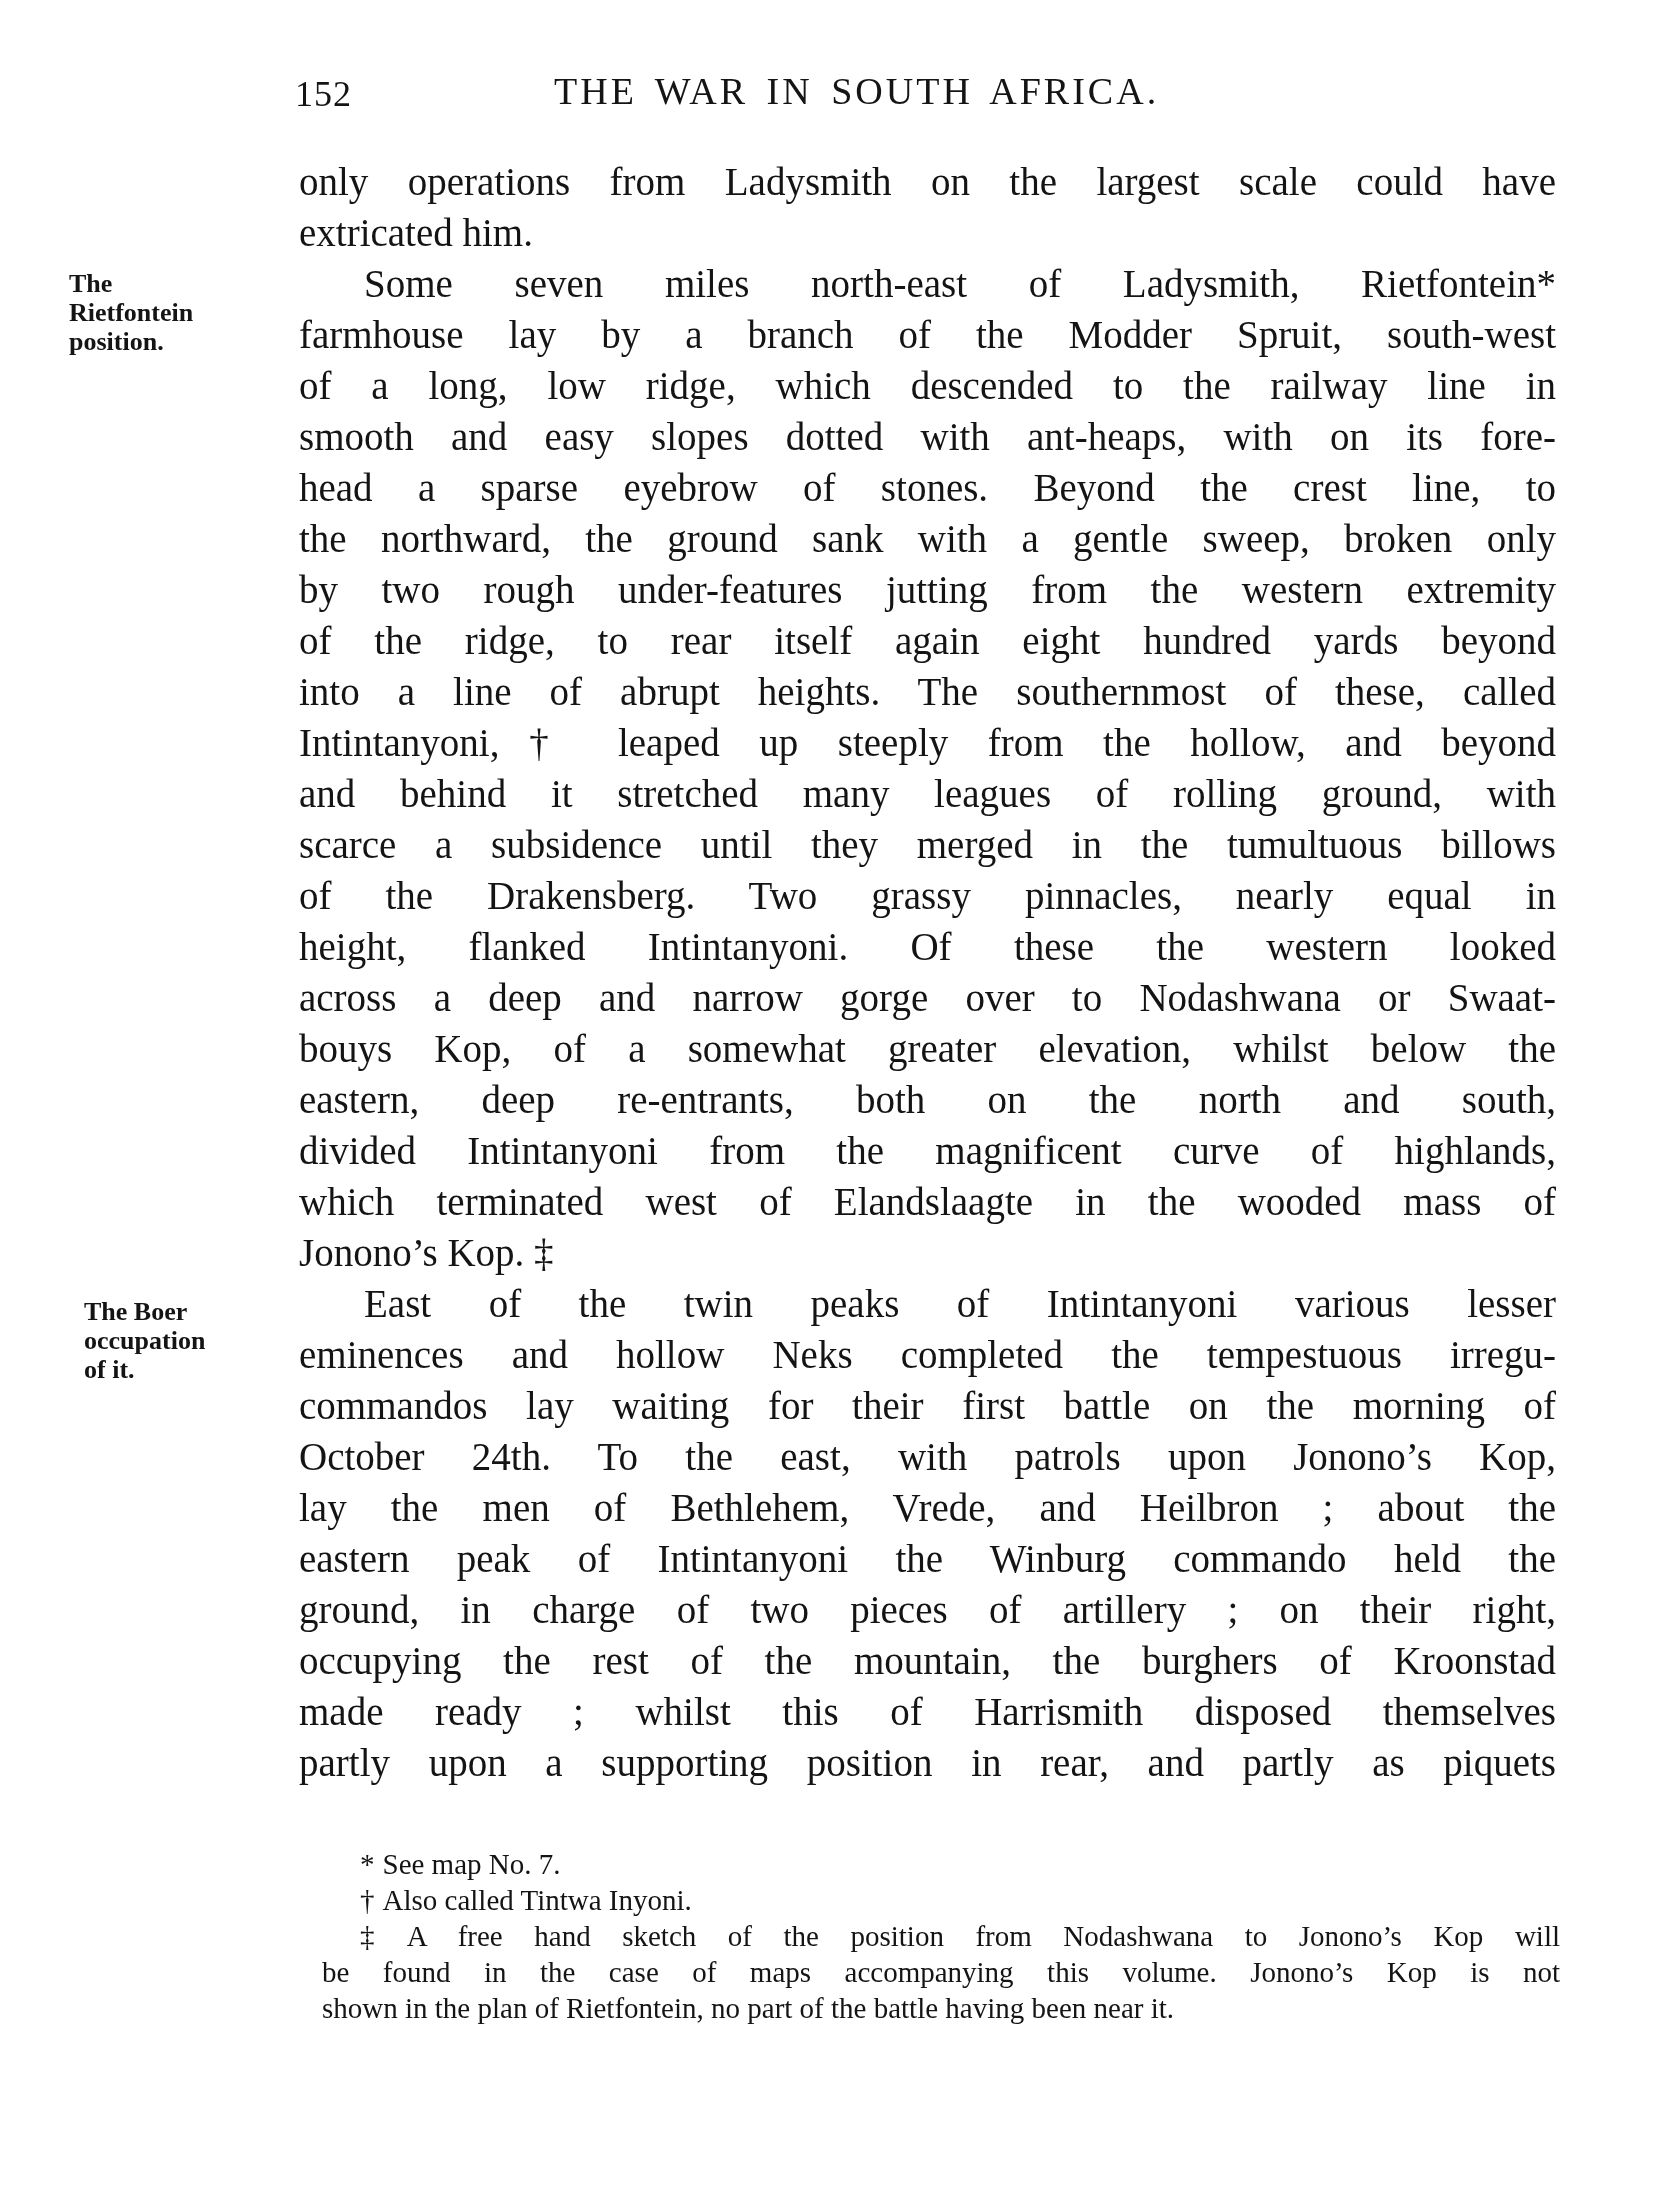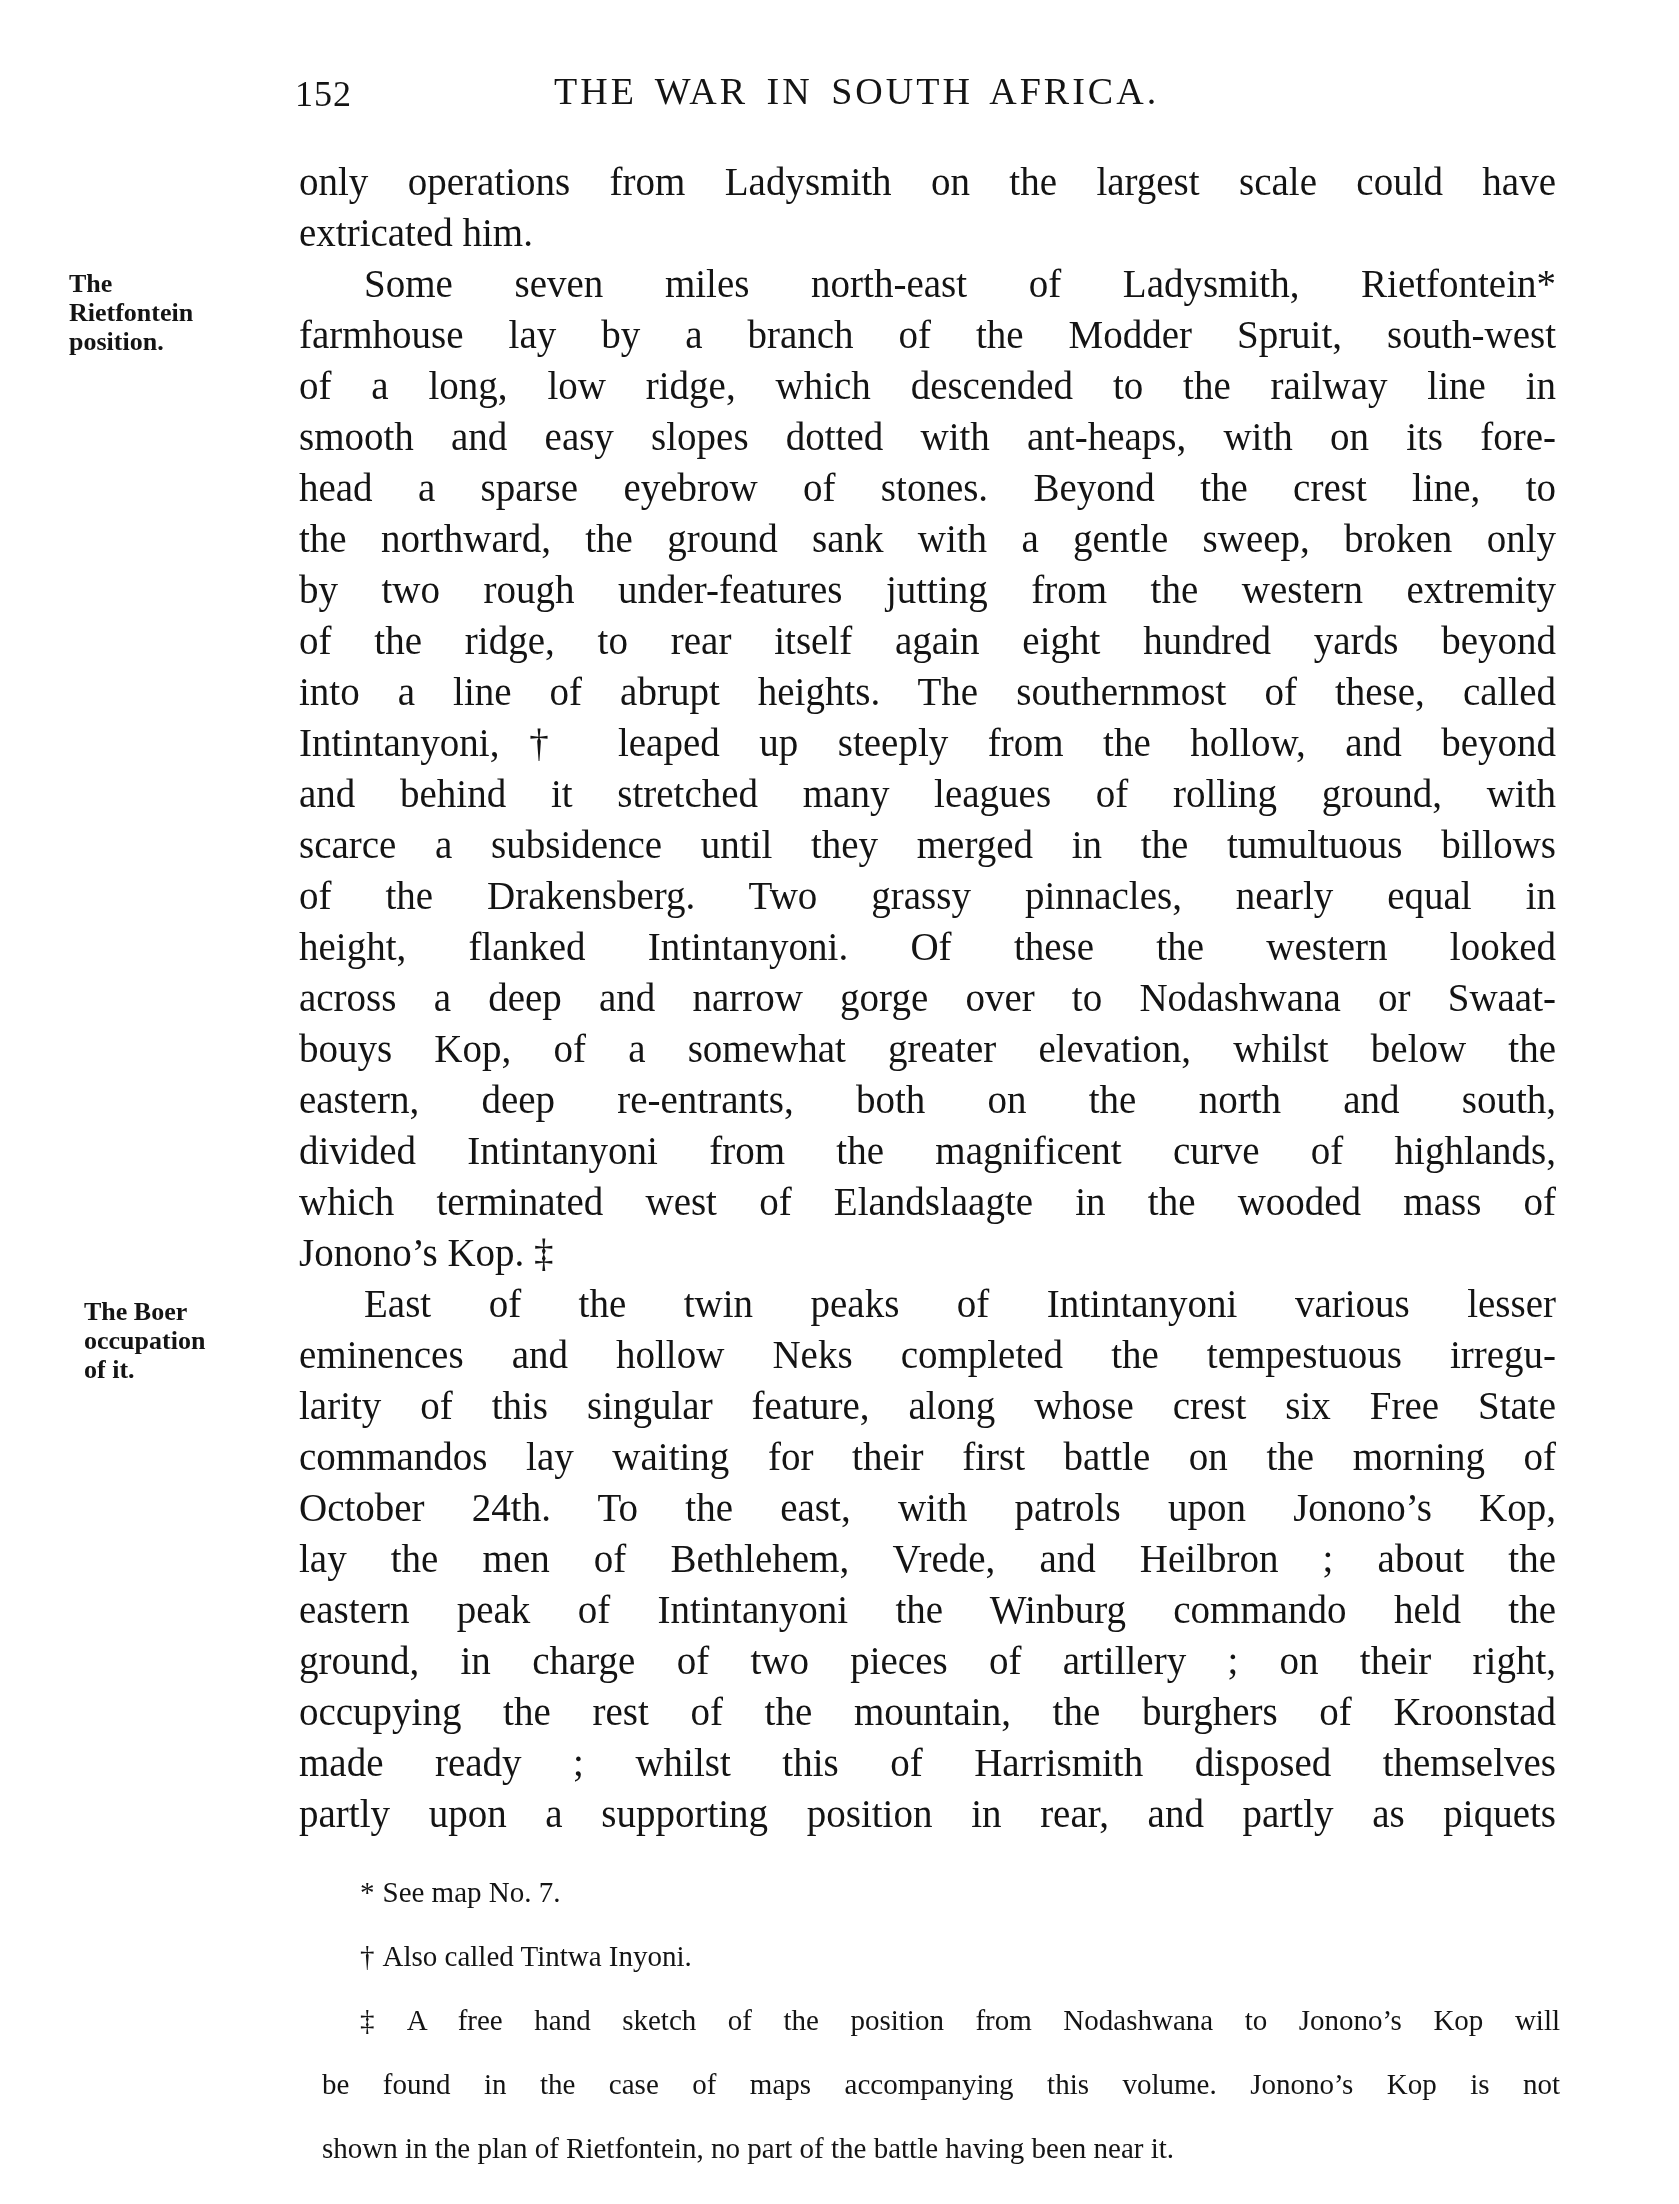--- a/index.html
+++ b/index.html
@@ -82,21 +82,20 @@
     left: 322px;
     top: 1846px;
     width: 1238px;
     font-family: "Liberation Serif", serif;
     font-size: 29px;
     line-height: 36px;
   }
   .footnotes .fn-line {
     display: block;
     white-space: nowrap;
-    margin-top: 28px;
   }
   .footnotes .fn-line.indent {
     padding-left: 38px;
   }
   .footnotes .fn-line.just {
     text-align: justify;
     text-align-last: justify;
   }
   .marker { margin-right: 8px; }
 </style>
@@ -145,21 +144,20 @@
       <span class="line">across a deep and narrow gorge over to Nodashwana or Swaat-</span>
       <span class="line">bouys Kop, of a somewhat greater elevation, whilst below the</span>
       <span class="line">eastern, deep re-entrants, both on the north and south,</span>
       <span class="line">divided Intintanyoni from the magnificent curve of highlands,</span>
       <span class="line">which terminated west of Elandslaagte in the wooded mass of</span>
       <span class="line last">Jonono’s Kop. ‡</span>
     </div>
     <div>
       <span class="line indent">East of the twin peaks of Intintanyoni various lesser</span>
       <span class="line">eminences and hollow Neks completed the tempestuous irregu-</span>
-      <span class="line">larity of this singular feature, along whose crest six Free State</span>
       <span class="line">commandos lay waiting for their first battle on the morning of</span>
       <span class="line">October 24th. To the east, with patrols upon Jonono’s Kop,</span>
       <span class="line">lay the men of Bethlehem, Vrede, and Heilbron ; about the</span>
       <span class="line">eastern peak of Intintanyoni the Winburg commando held the</span>
       <span class="line">ground, in charge of two pieces of artillery ; on their right,</span>
       <span class="line">occupying the rest of the mountain, the burghers of Kroonstad</span>
       <span class="line">made ready ; whilst this of Harrismith disposed themselves</span>
       <span class="line">partly upon a supporting position in rear, and partly as piquets</span>
     </div>
   </div>

